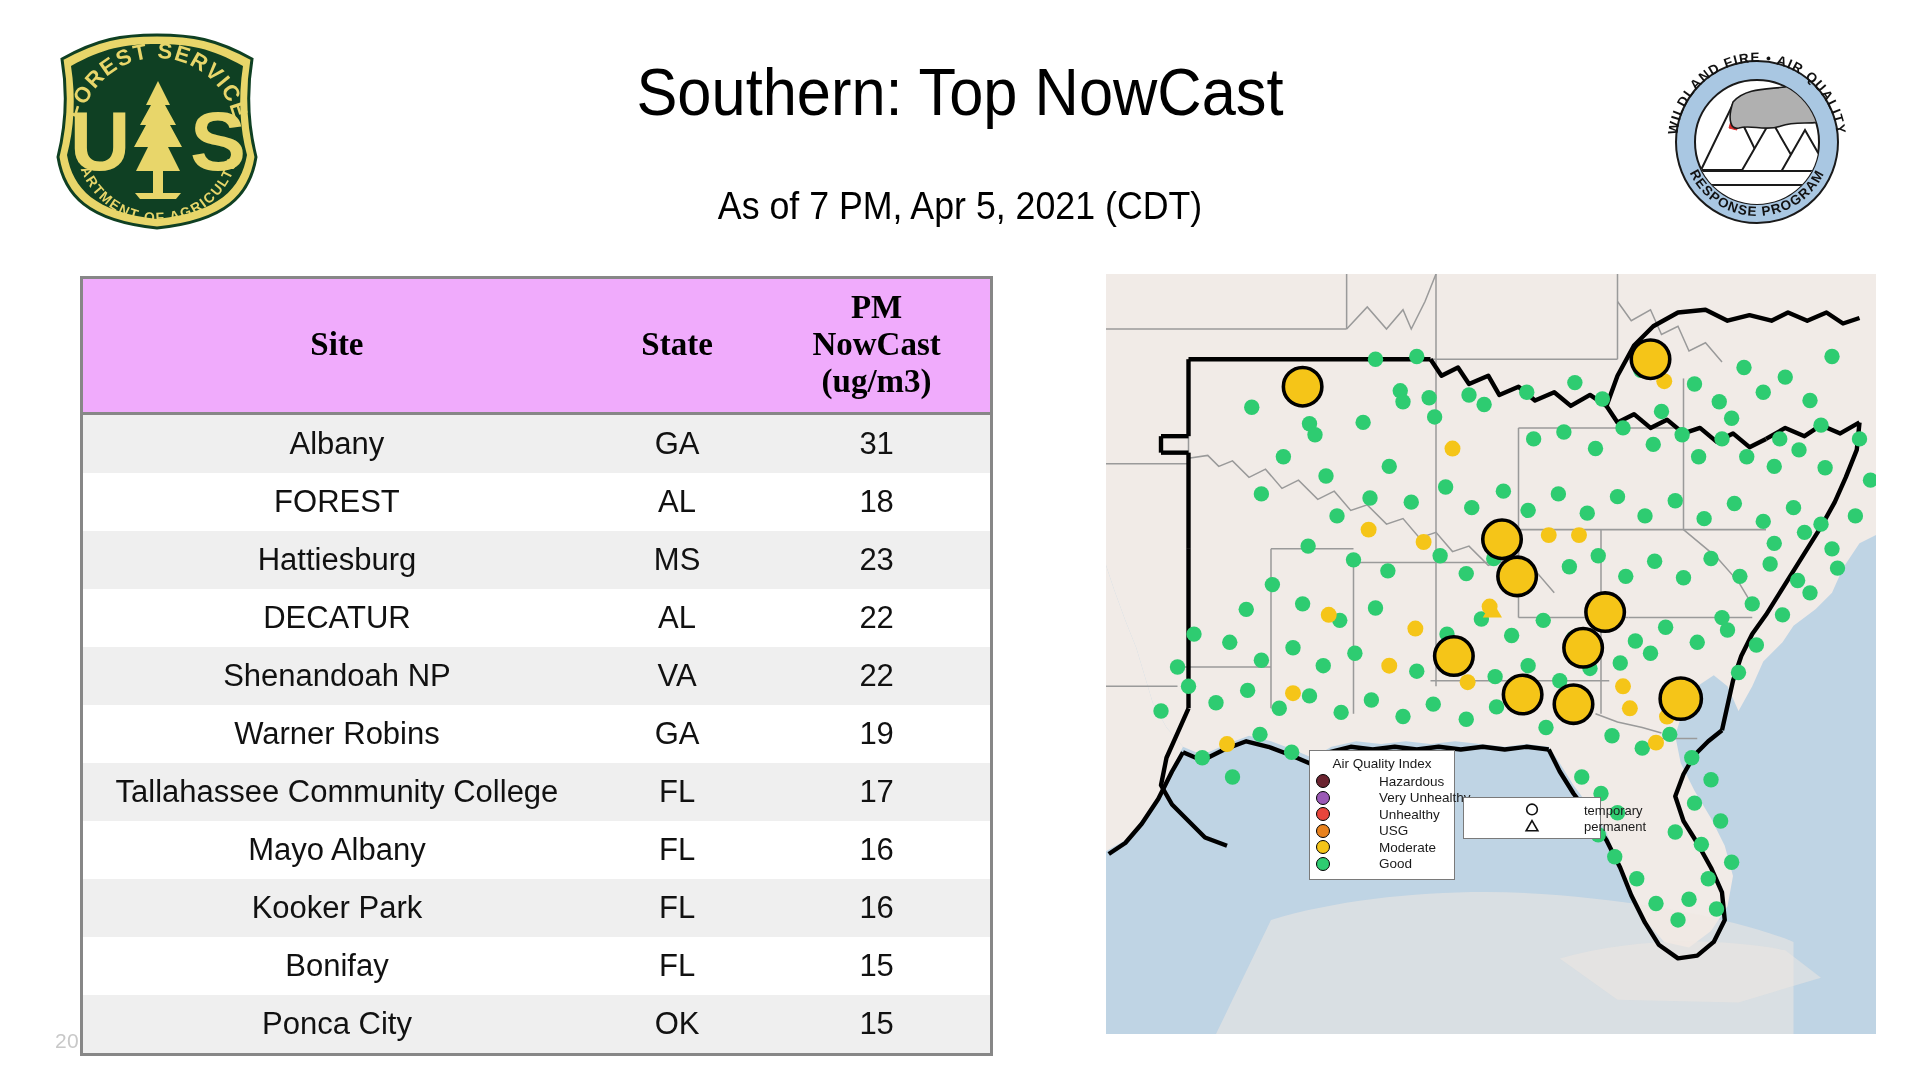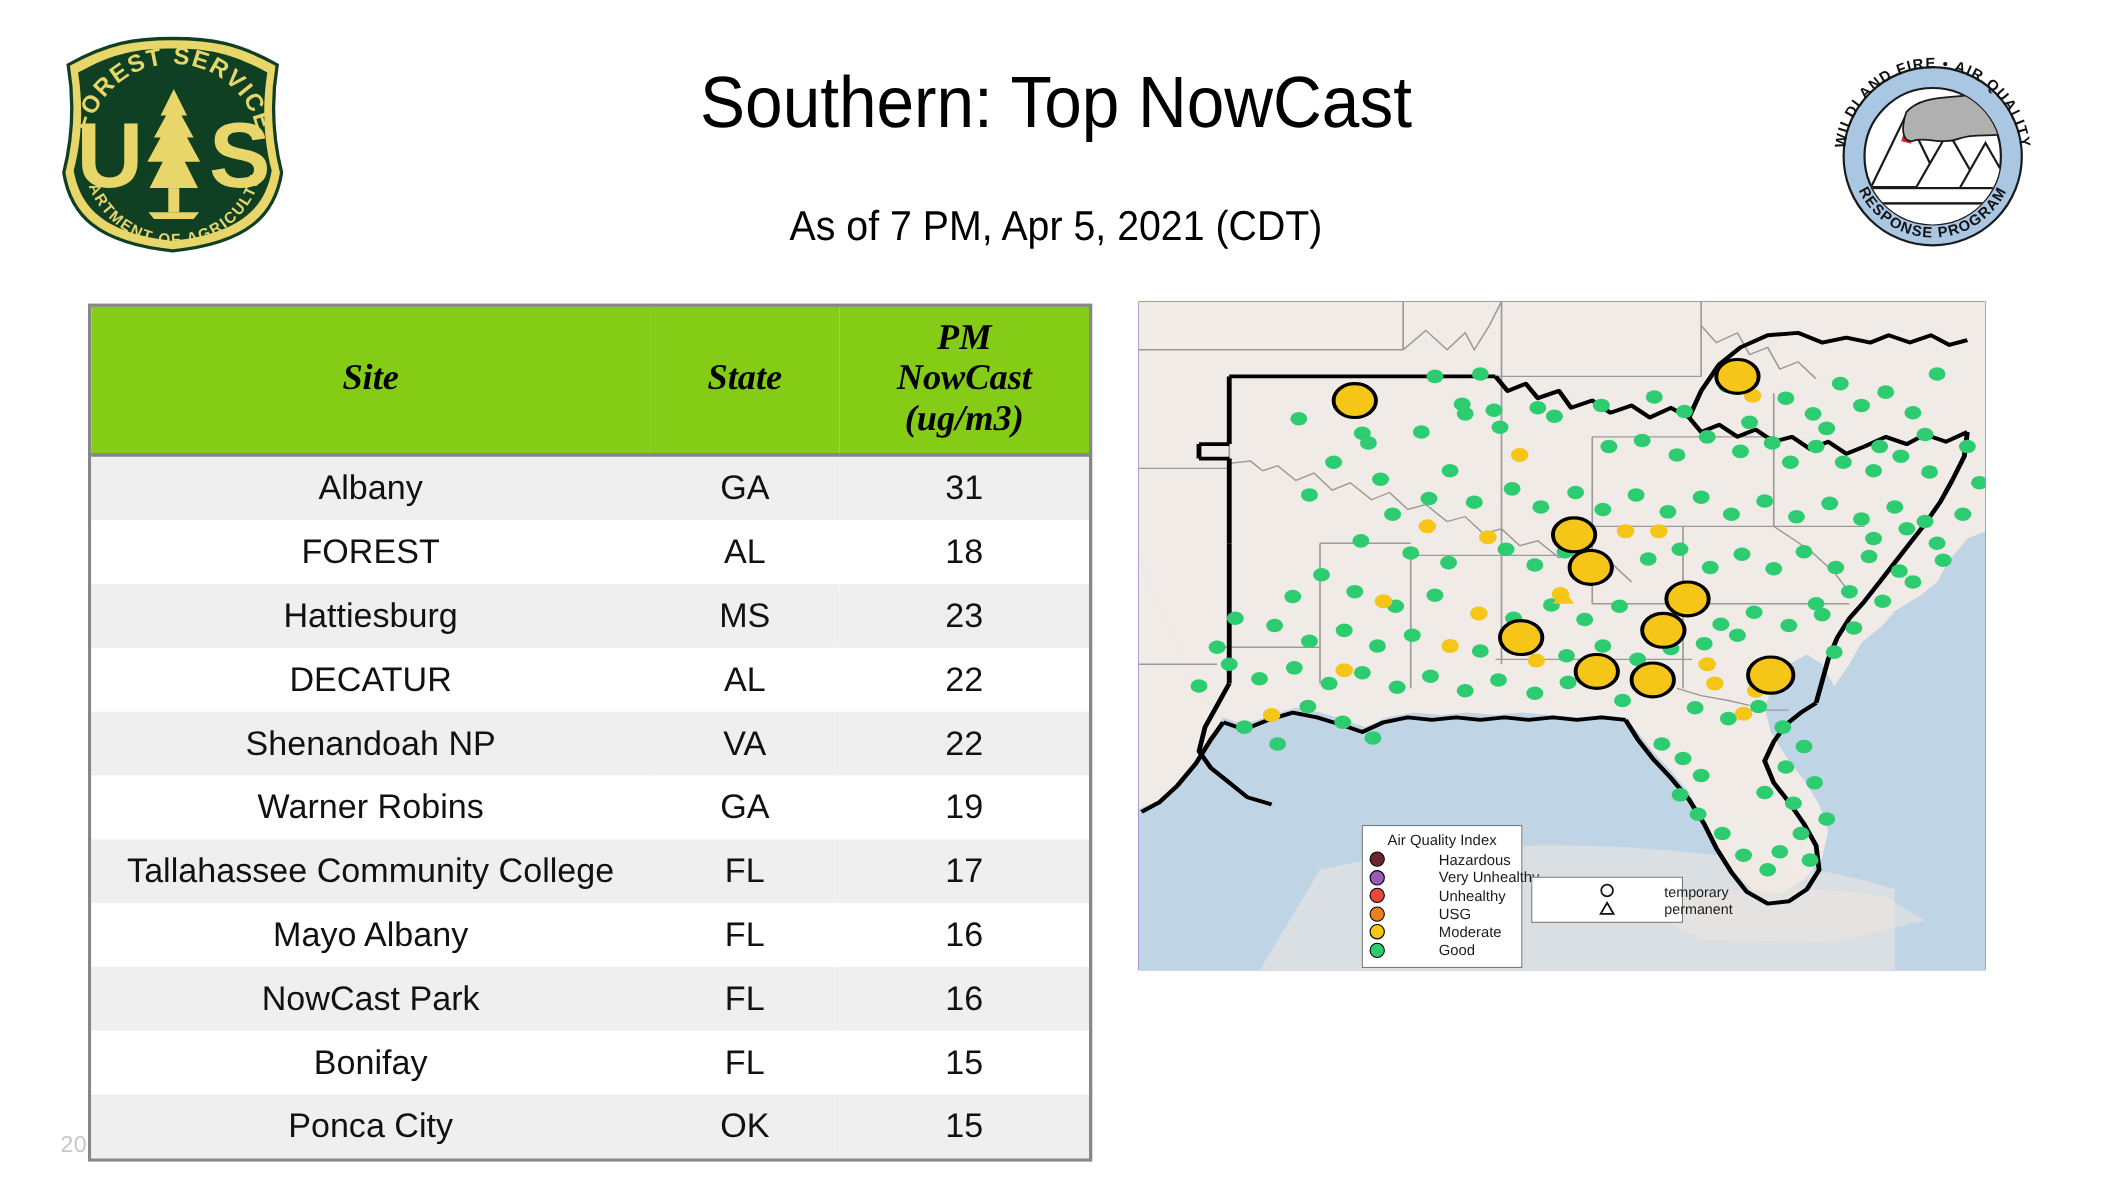--- a/index.html
+++ b/index.html
@@ -30,36 +30,36 @@
     letter-spacing:.3px;white-space:nowrap;z-index:1;
   }
 
   
   #table-wrap{
     position:absolute;left:80px;top:276px;width:913px;
     border:3px solid #878787;background:#fff;z-index:3;box-sizing:border-box;
   }
   table{border-collapse:collapse;width:100%;table-layout:fixed;}
   thead th{
-    background:#84cc16;color:#000;font-weight:bold;
+    background:#f0abfc;color:#000;font-weight:bold;
     font-family:"Liberation Serif",serif;font-size:33px;line-height:1.12;
-    padding:10px 0 12px;border-bottom:3px solid #878787;vertical-align:middle;font-style:italic;
+    padding:10px 0 12px;border-bottom:3px solid #878787;vertical-align:middle;
   }
   col.c-site{width:56%;}col.c-state{width:19%;}col.c-pm{width:25%;}
   tbody td{
     font-family:Liberation Sans, sans-serif;font-size:31px;color:#111;
     text-align:center;height:58px;padding:0;border:0;
   }
   tbody tr:nth-child(odd){background:#efefef;}
   tbody tr:nth-child(even){background:#ffffff;}
 
   
   #map{
-    position:absolute;left:1035px;top:274px;width:770px;height:608px;
-    background:#4c1d95;overflow:hidden;z-index:2;
+    position:absolute;left:1106px;top:274px;width:770px;height:760px;
+    background:#c2410c;overflow:hidden;z-index:2;
   }
   #map svg{display:block;width:100%;height:100%;}
 
   .leg-box{
     position:absolute;background:#ffffff;border:1px solid #7a7a7a;
     font-family:"Liberation Sans",sans-serif;color:#1a1a1a;
   }
   #aqi-legend{left:203px;top:476px;width:132px;padding:5px 6px 7px;}
   #aqi-title{font-size:13.5px;text-align:center;margin-bottom:2px;}
   .aqi-row{display:flex;align-items:center;height:16.5px;gap:44px;}
@@ -197,21 +197,21 @@
           <td>Tallahassee Community College</td>
           <td>FL</td>
           <td>17</td>
         </tr>
         <tr>
           <td>Mayo Albany</td>
           <td>FL</td>
           <td>16</td>
         </tr>
         <tr>
-          <td>NowCast Park</td>
+          <td>Kooker Park</td>
           <td>FL</td>
           <td>16</td>
         </tr>
         <tr>
           <td>Bonifay</td>
           <td>FL</td>
           <td>15</td>
         </tr>
         <tr>
           <td>Ponca City</td>

